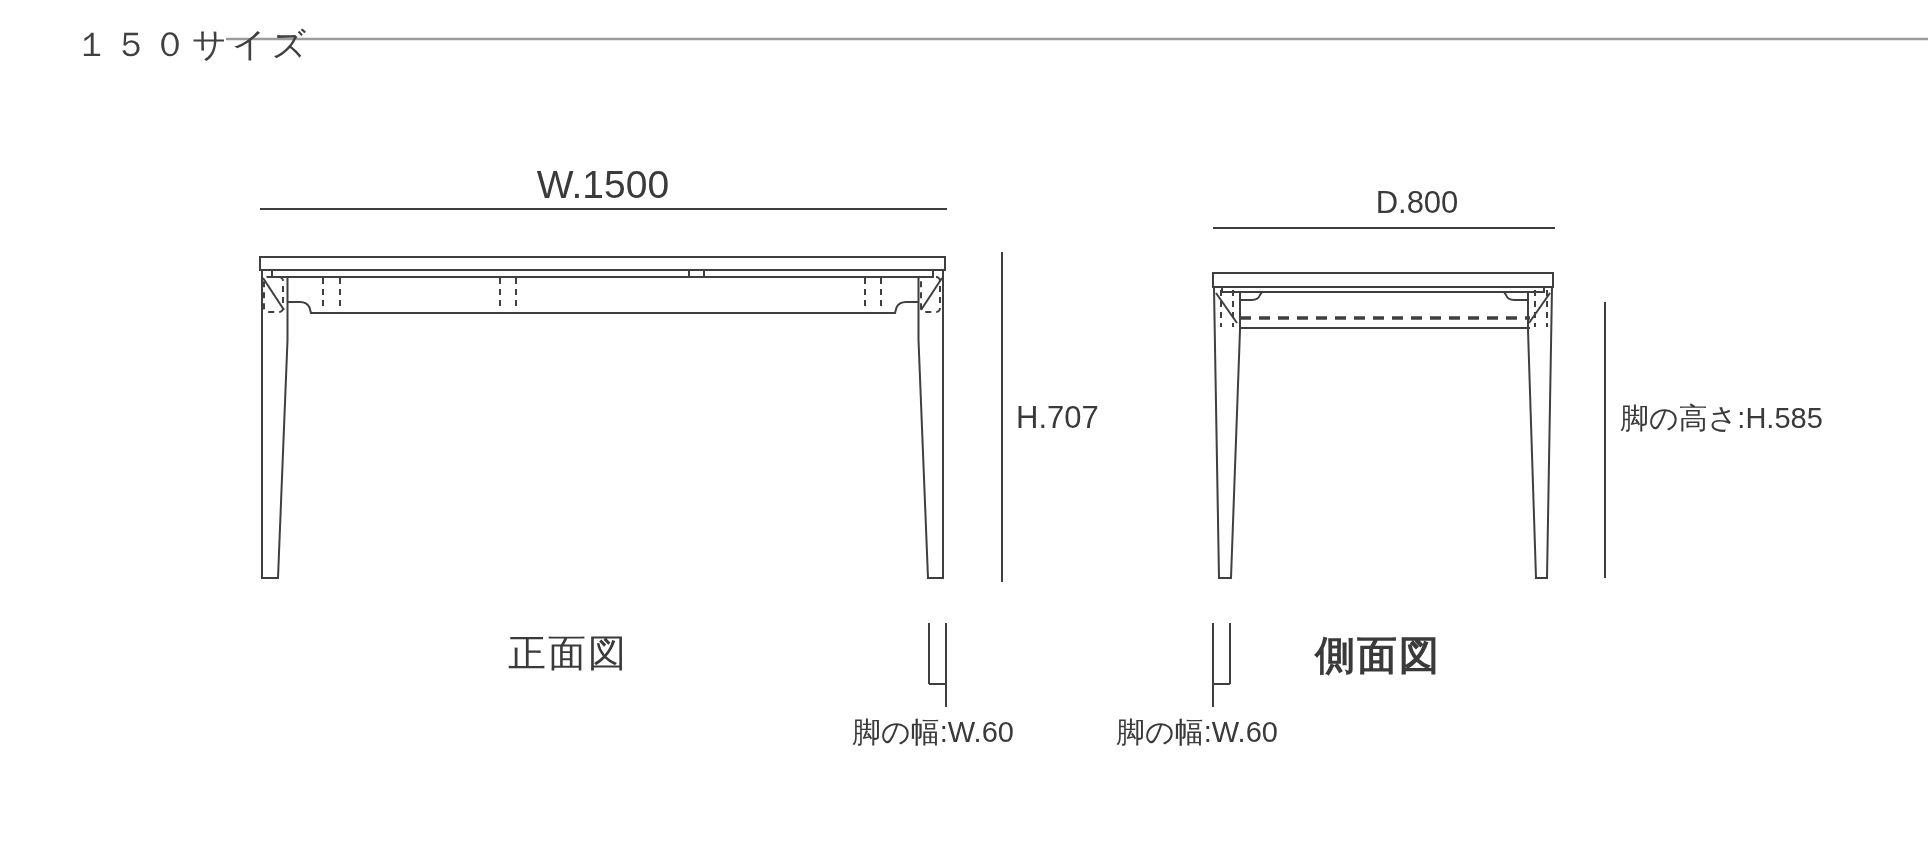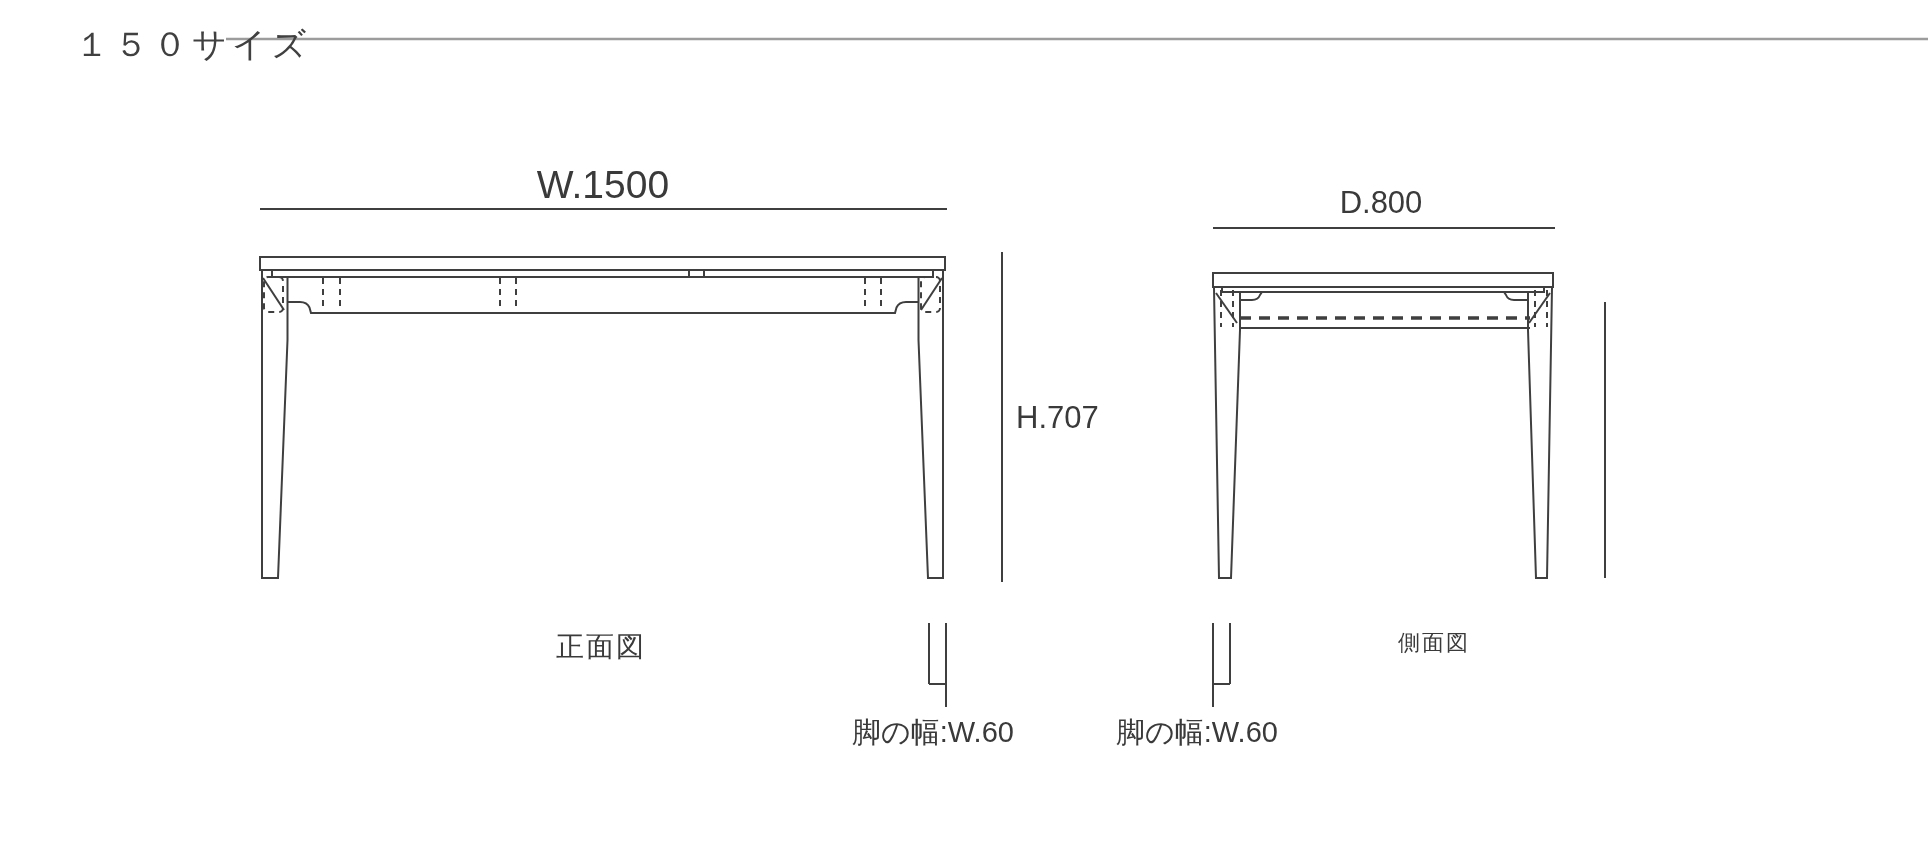--- a/index.html
+++ b/index.html
@@ -9,25 +9,25 @@
     background:#ffffff;
     font-family:"Liberation Sans","DejaVu Sans",sans-serif;
     color:#333333;
     overflow:hidden;
   }
   #drawing{position:absolute;left:0;top:0;}
   .lbl{position:absolute;white-space:nowrap;color:#3a3a3a;}
   .lbl.centered{transform:translateX(-50%);}
   #size-label{left:34px;top:22px;font-size:34px;letter-spacing:5px;color:#404040;margin-left:41px;}
   #w-dim-label{left:603px;top:163px;font-size:39px;}
-  #d-dim-label{left:1381px;top:185px;font-size:31px;}
+  #d-dim-label{left:1417px;top:185px;font-size:31px;}
   #h-dim-label{left:1016px;top:400px;font-size:31px;}
   #leg-height-label{left:1620px;top:399px;font-size:29px;}
-  #front-caption{left:601px;top:628px;font-size:28px;letter-spacing:2px;}
-  #side-caption{left:1434px;top:628px;font-size:22px;letter-spacing:2px;}
+  #front-caption{left:568px;top:628px;font-size:38px;letter-spacing:2px;}
+  #side-caption{left:1378px;top:628px;font-size:40px;letter-spacing:2px;font-weight:bold;}
   #front-leg-width-label{left:933px;top:713px;font-size:29px;}
   #side-leg-width-label{left:1197px;top:713px;font-size:29px;}
 </style>
 </head>
 <body>
 
 <div id="stage">
 
   <svg id="drawing" width="1928" height="848" viewBox="0 0 1928 848" fill="none" stroke="#3f3f3f" stroke-width="2">
 
@@ -120,18 +120,19 @@
   <div class="lbl centered" id="w-dim-label">W.1500</div>
 
   <div class="lbl" id="h-dim-label">H.707</div>
 
   <div class="lbl centered" id="front-caption">正面図</div>
 
   <div class="lbl centered" id="front-leg-width-label">脚の幅:W.60</div>
 
   <div class="lbl centered" id="d-dim-label">D.800</div>
 
+  <div class="lbl" id="leg-height-label">脚の高さ:H.585</div>
 
   <div class="lbl centered" id="side-caption">側面図</div>
 
   <div class="lbl centered" id="side-leg-width-label">脚の幅:W.60</div>
 
 </div>
 
 </body></html>

